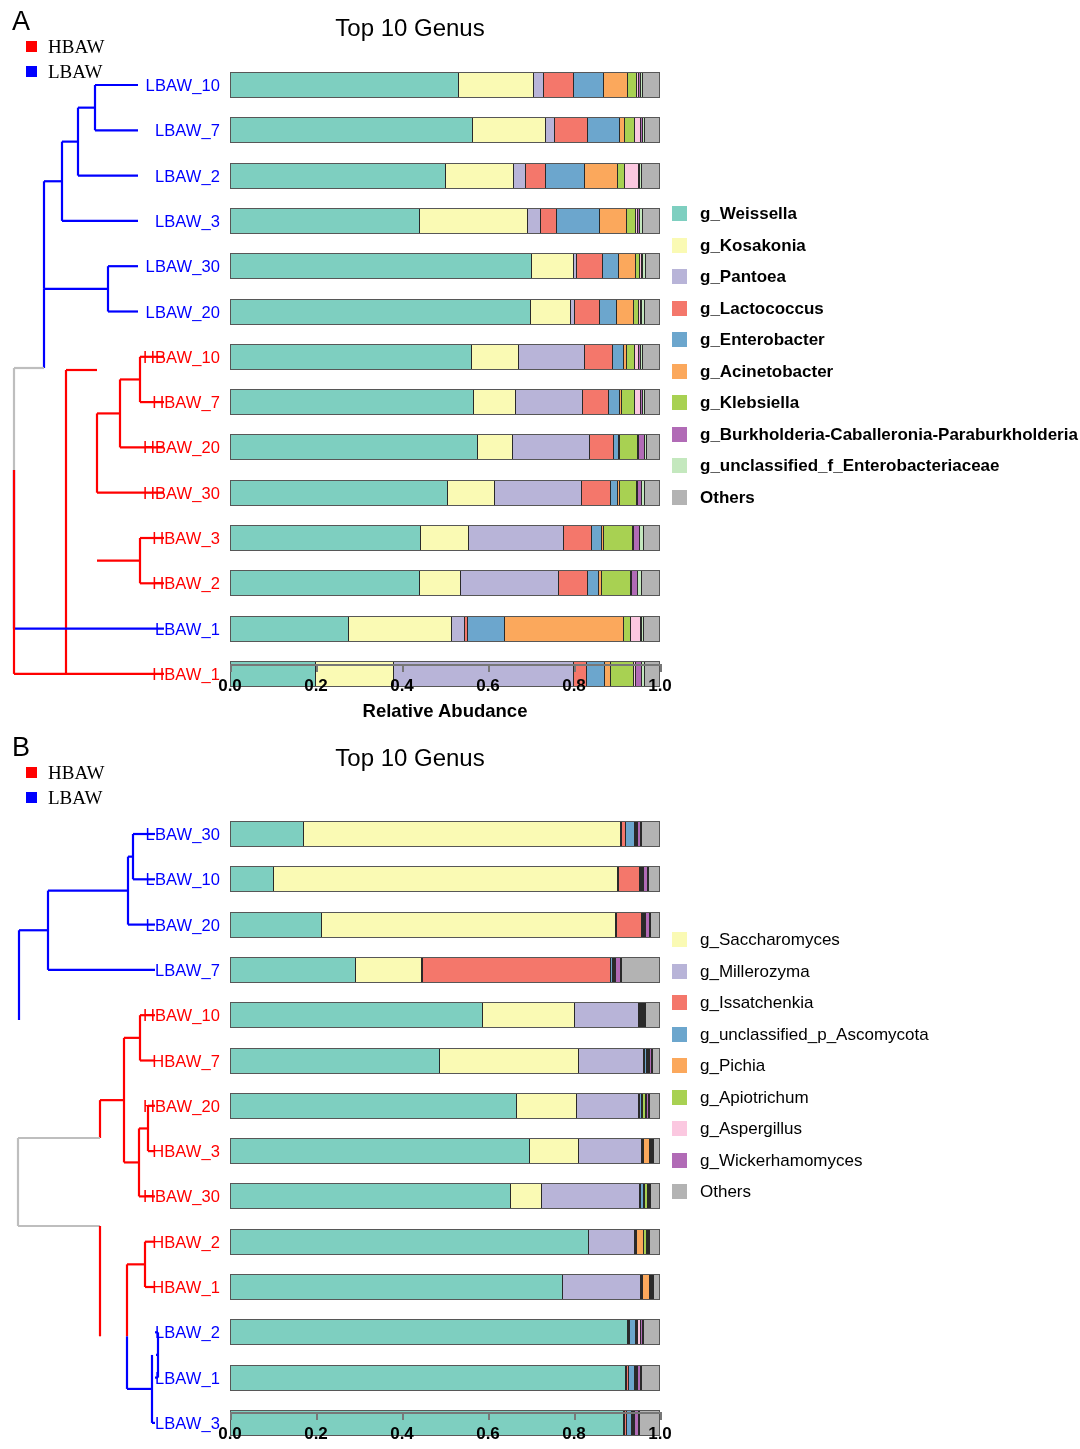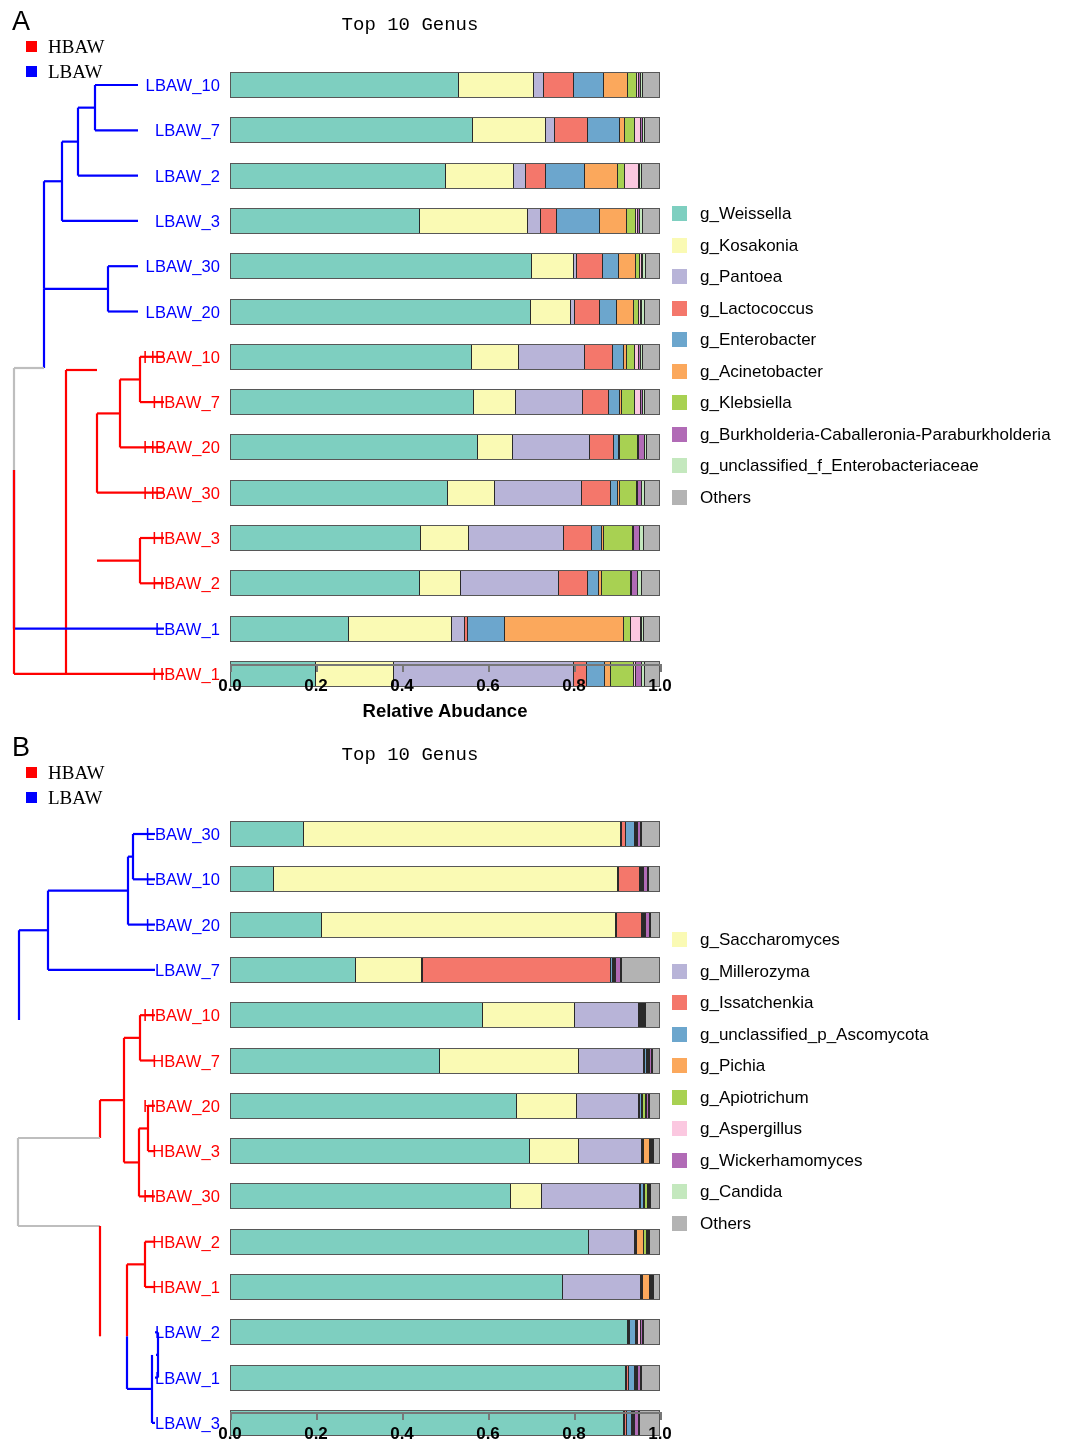--- a/index.html
+++ b/index.html
@@ -5,21 +5,21 @@
   html,body{margin:0;padding:0;background:#fff;}
   body{width:1080px;height:1449px;font-family:"Liberation Sans",sans-serif;color:#000;position:relative;overflow:hidden;}
   .panel{position:absolute;left:0;width:1080px;}
   #panel-a{top:0;height:724px;}
   #panel-b{top:724px;height:725px;}
   .panel-letter{position:absolute;font-size:27px;font-family:"Liberation Sans",sans-serif;color:#000;letter-spacing:0;}
   .grp-legend{position:absolute;font-family:"Liberation Serif",serif;font-size:19px;}
   .grp-row{display:flex;align-items:center;height:25px;}
   .grp-sw{width:11px;height:11px;margin-right:11px;display:inline-block;}
   .grp-lab{line-height:1;}
-  .chart-title{position:absolute;font-size:19px;text-align:center;width:300px;font-family:Liberation Mono, monospace;}
+  .chart-title{position:absolute;font-size:24px;text-align:center;width:300px;}
   
   .dendro{position:absolute;left:0;top:0;}
   
   .tip-label{position:absolute;font-size:16.5px;text-align:right;transform:translateY(-50%);white-space:nowrap;letter-spacing:0.1px;}
   .tip-label.hb{color:#FF0000;}
   .tip-label.lb{color:#0000FF;}
   
   .bars{position:absolute;}
   .bar-row{position:absolute;display:flex;border:1.4px solid #575757;box-sizing:border-box;}
   .seg{height:100%;box-sizing:border-box;border-right:1px solid #2a2a2a;}
@@ -285,21 +285,21 @@
       <div class="tickmark" style="left: 402px; top: 664px;"></div>
       <div class="ticklab" style="left: 402px; top: 676px;">0.4</div>
       <div class="tickmark" style="left: 488px; top: 664px;"></div>
       <div class="ticklab" style="left: 488px; top: 676px;">0.6</div>
       <div class="tickmark" style="left: 574px; top: 664px;"></div>
       <div class="ticklab" style="left: 574px; top: 676px;">0.8</div>
       <div class="tickmark" style="left: 660px; top: 664px;"></div>
       <div class="ticklab" style="left: 660px; top: 676px;">1.0</div>
       <div class="axis-title" style="left: 245px; top: 700px;">Relative Abudance</div>
     </div>
-  <div class="sp-legend" style="left:672px;top:198px;" id="splegend-a">
+  <div class="sp-legend" style="left:672px;top:198px;font-weight:bold;" id="splegend-a">
       <div class="sp-row">
         <span class="sp-sw" style="background: rgb(126, 207, 192);"></span>
         <span class="sp-lab">g_Weissella</span>
       </div>
       <div class="sp-row">
         <span class="sp-sw" style="background: rgb(250, 250, 180);"></span>
         <span class="sp-lab">g_Kosakonia</span>
       </div>
       <div class="sp-row">
         <span class="sp-sw" style="background: rgb(184, 180, 216);"></span>
@@ -629,24 +629,20 @@
       </div>
       <div class="sp-row">
         <span class="sp-sw" style="background: rgb(251, 200, 224);"></span>
         <span class="sp-lab">g_Aspergillus</span>
       </div>
       <div class="sp-row">
         <span class="sp-sw" style="background: rgb(177, 107, 182);"></span>
         <span class="sp-lab">g_Wickerhamomyces</span>
       </div>
       <div class="sp-row">
-        <span class="sp-sw" style="background: rgb(196, 232, 190);"></span>
-        <span class="sp-lab">g_Candida</span>
-      </div>
-      <div class="sp-row">
         <span class="sp-sw" style="background: rgb(179, 179, 179);"></span>
         <span class="sp-lab">Others</span>
       </div>
     </div>
 
 <div class="tip-label lb" style="left: 100px; width: 120px; top: 110px;">LBAW_30</div>
     <div class="tip-label lb" style="left: 100px; width: 120px; top: 155.3px;">LBAW_10</div>
     <div class="tip-label lb" style="left: 100px; width: 120px; top: 200.6px;">LBAW_20</div>
     <div class="tip-label lb" style="left: 100px; width: 120px; top: 245.9px;">LBAW_7</div>
     <div class="tip-label hb" style="left: 100px; width: 120px; top: 291.2px;">HBAW_10</div>

